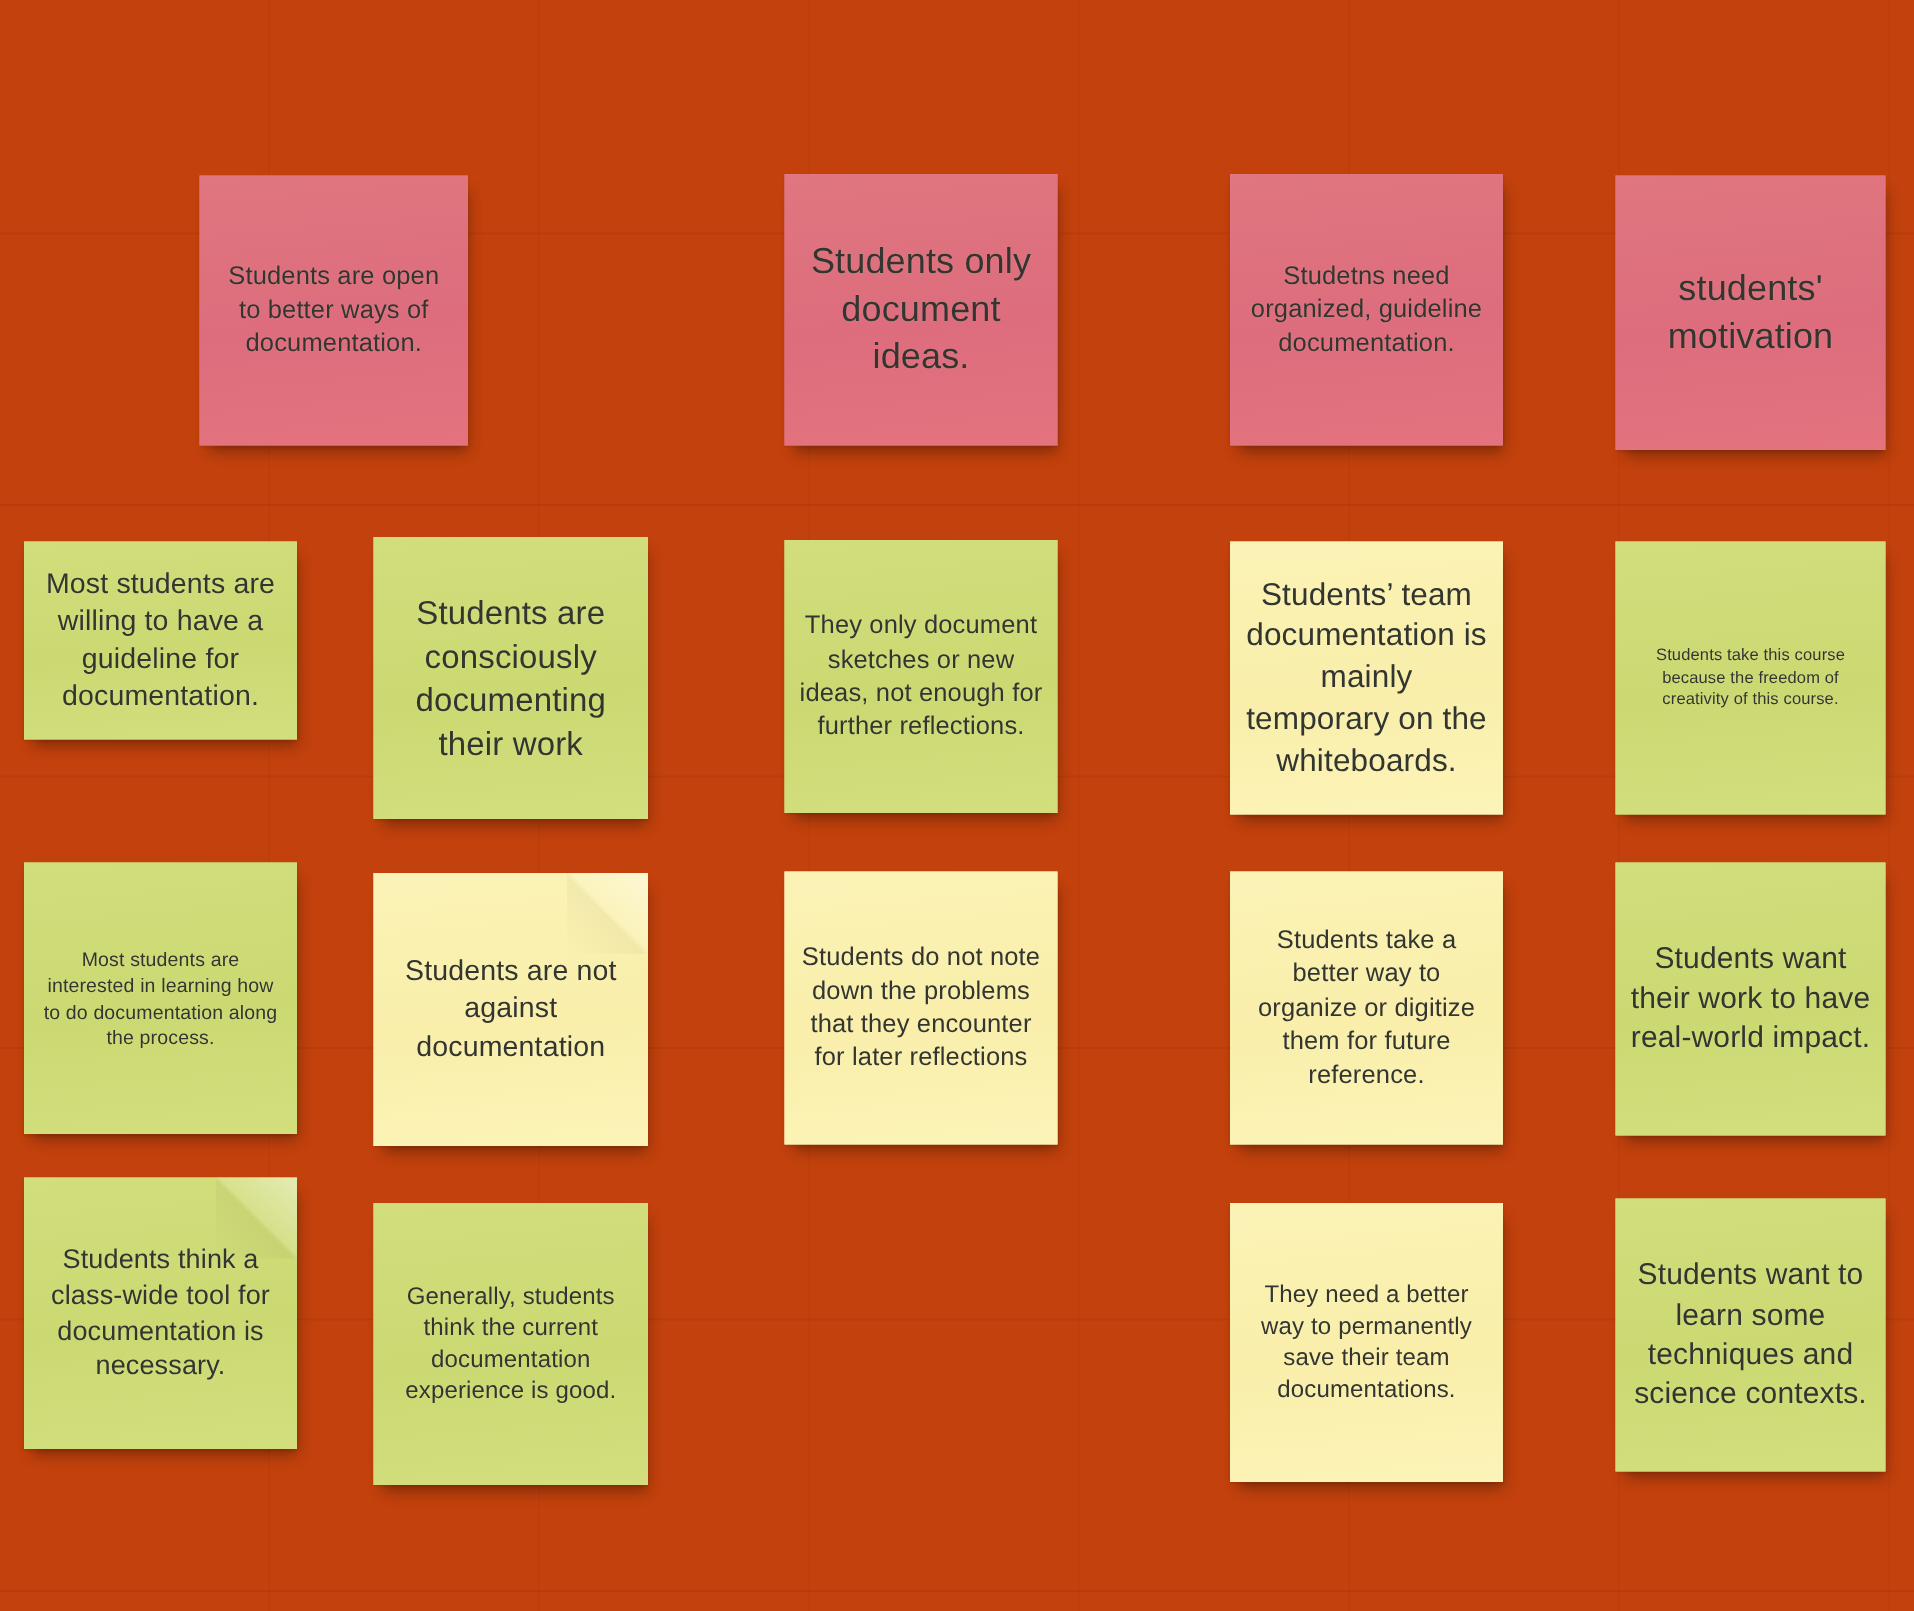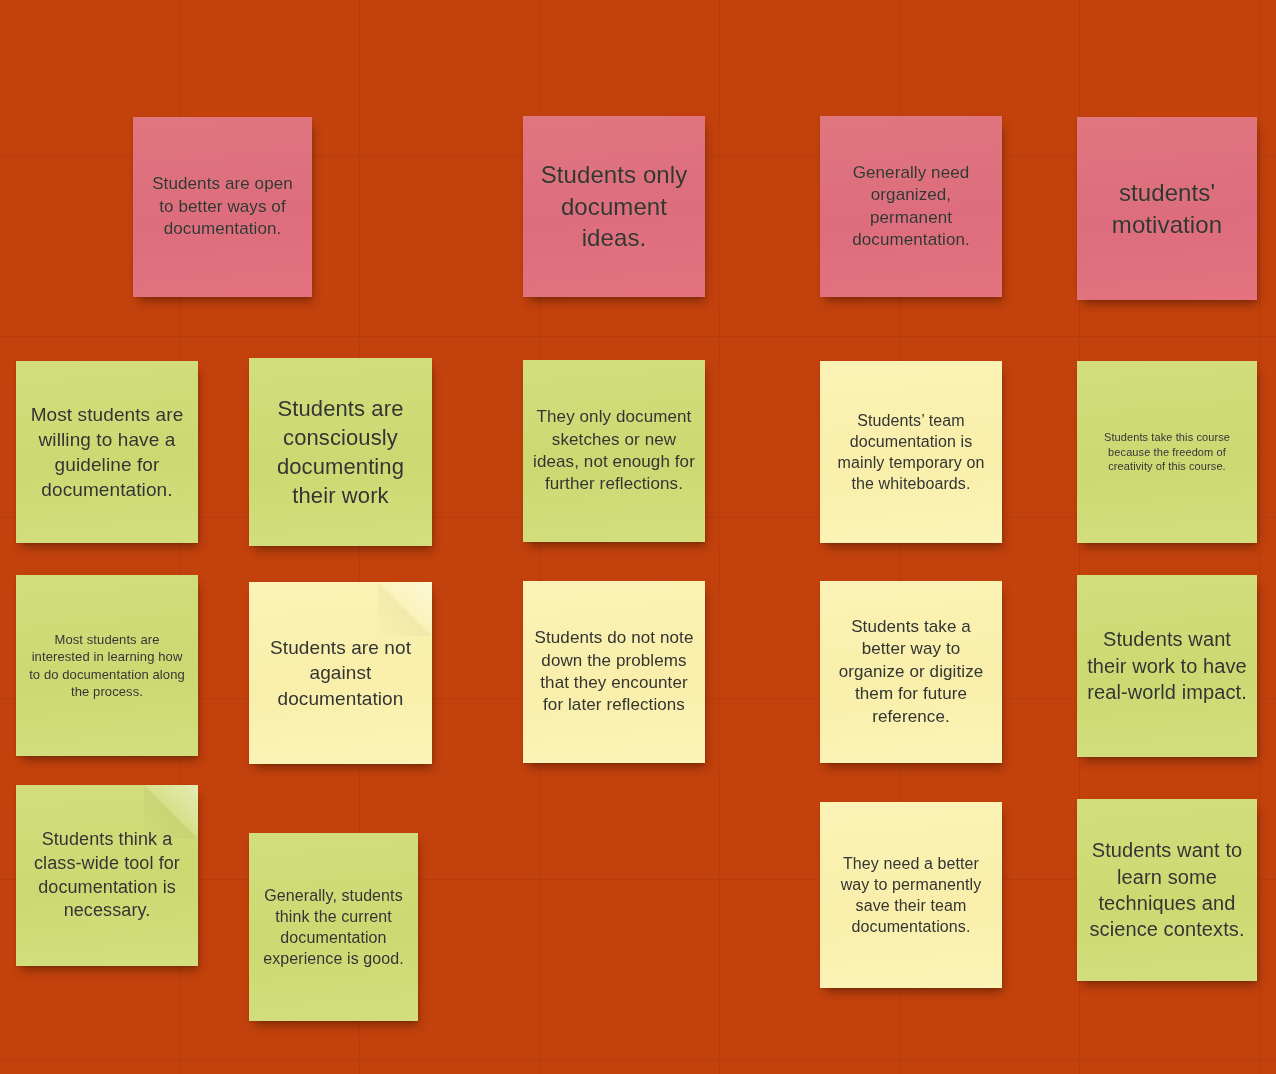--- a/index.html
+++ b/index.html
@@ -90,41 +90,41 @@
 
   <div class="note pink" style="left:133px; top:117px; width:179px; height:180px;">
     <span class="txt" style="font-size:17px;">Students are open to better ways of documentation.</span>
   </div>
 
   <div class="note pink" style="left:523px; top:116px; width:182px; height:181px;">
     <span class="txt" style="font-size:24px;">Students only document ideas.</span>
   </div>
 
   <div class="note pink" style="left:820px; top:116px; width:182px; height:181px;">
-    <span class="txt" style="font-size:17px;">Generally need organized, permanent documentation.</span>
+    <span class="txt" style="font-size:17px;">Studetns need organized, guideline documentation.</span>
   </div>
 
   <div class="note pink" style="left:1077px; top:117px; width:180px; height:183px;">
     <span class="txt" style="font-size:24px;">students' motivation</span>
   </div>
 
-  <div class="note green" style="left:16px; top:361px; width:182px; height:182px;">
+  <div class="note green" style="left:16px; top:361px; width:182px; height:132px;">
     <span class="txt" style="font-size:19px;">Most students are willing to have a guideline for documentation.</span>
   </div>
 
   <div class="note green" style="left:249px; top:358px; width:183px; height:188px;">
     <span class="txt" style="font-size:22px;">Students are consciously documenting their work</span>
   </div>
 
   <div class="note green" style="left:523px; top:360px; width:182px; height:182px;">
     <span class="txt" style="font-size:17px;">They only document sketches or new ideas, not enough for further reflections.</span>
   </div>
 
   <div class="note yellow" style="left:820px; top:361px; width:182px; height:182px;">
-    <span class="txt" style="font-size:16px;">Students’ team documentation is mainly temporary on the whiteboards.</span>
+    <span class="txt" style="font-size:21px;">Students’ team documentation is mainly temporary on the whiteboards.</span>
   </div>
 
   <div class="note green" style="left:1077px; top:361px; width:180px; height:182px;">
     <span class="txt" style="font-size:11px;">Students take this course because the freedom of creativity of this course.</span>
   </div>
 
   <div class="note yellow creased" style="left:249px; top:582px; width:183px; height:182px;">
     <span class="txt" style="font-size:19px;">Students are not against documentation</span>
   </div>
 
@@ -141,21 +141,21 @@
   </div>
 
   <div class="note green" style="left:1077px; top:575px; width:180px; height:182px;">
     <span class="txt" style="font-size:20px;">Students want their work to have real-world impact.</span>
   </div>
 
   <div class="note green creased" style="left:16px; top:785px; width:182px; height:181px;">
     <span class="txt" style="font-size:18px;">Students think a class-wide tool for documentation is necessary.</span>
   </div>
 
-  <div class="note green" style="left:249px; top:833px; width:169px; height:188px;justify-content:flex-end;">
+  <div class="note green" style="left:249px; top:802px; width:183px; height:188px;justify-content:flex-end;">
     <span class="txt" style="font-size:16px;">Generally, students think the current documentation experience is good.</span>
   </div>
 
   <div class="note yellow" style="left:820px; top:802px; width:182px; height:186px;">
     <span class="txt" style="font-size:16px;">They need a better way to permanently save their team documentations.</span>
   </div>
 
   <div class="note green" style="left:1077px; top:799px; width:180px; height:182px;">
     <span class="txt" style="font-size:20px;">Students want to learn some techniques and science contexts.</span>
   </div>

